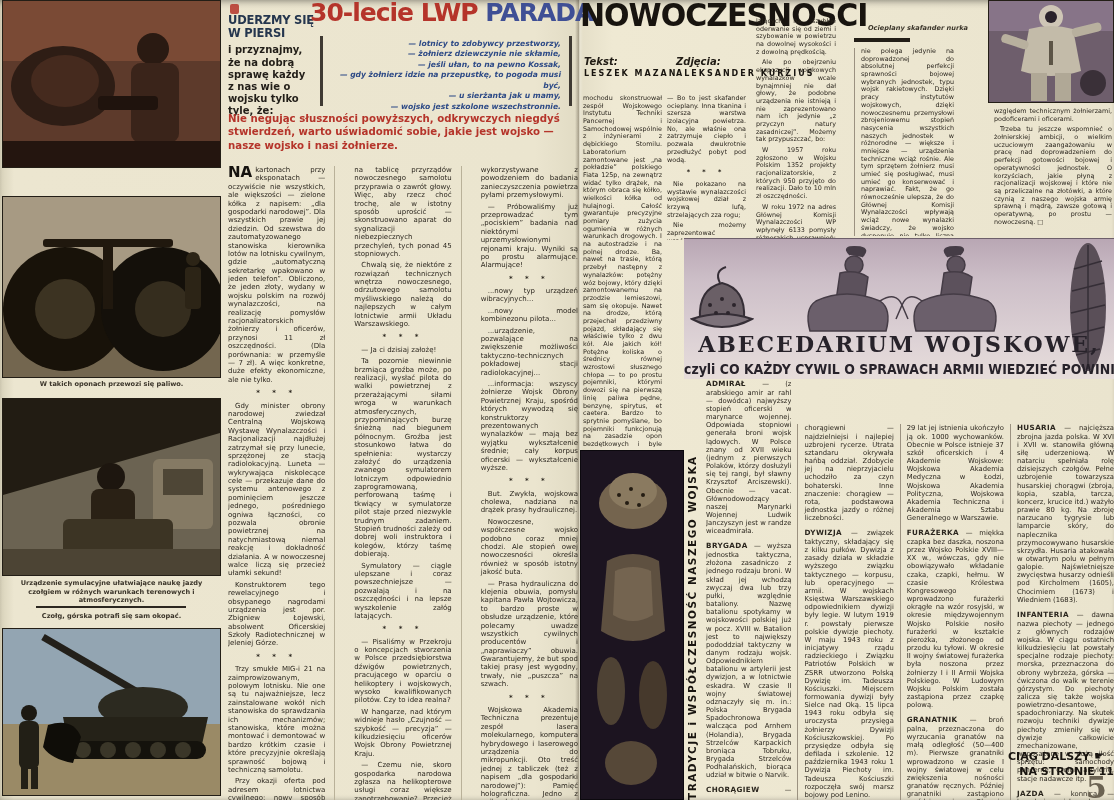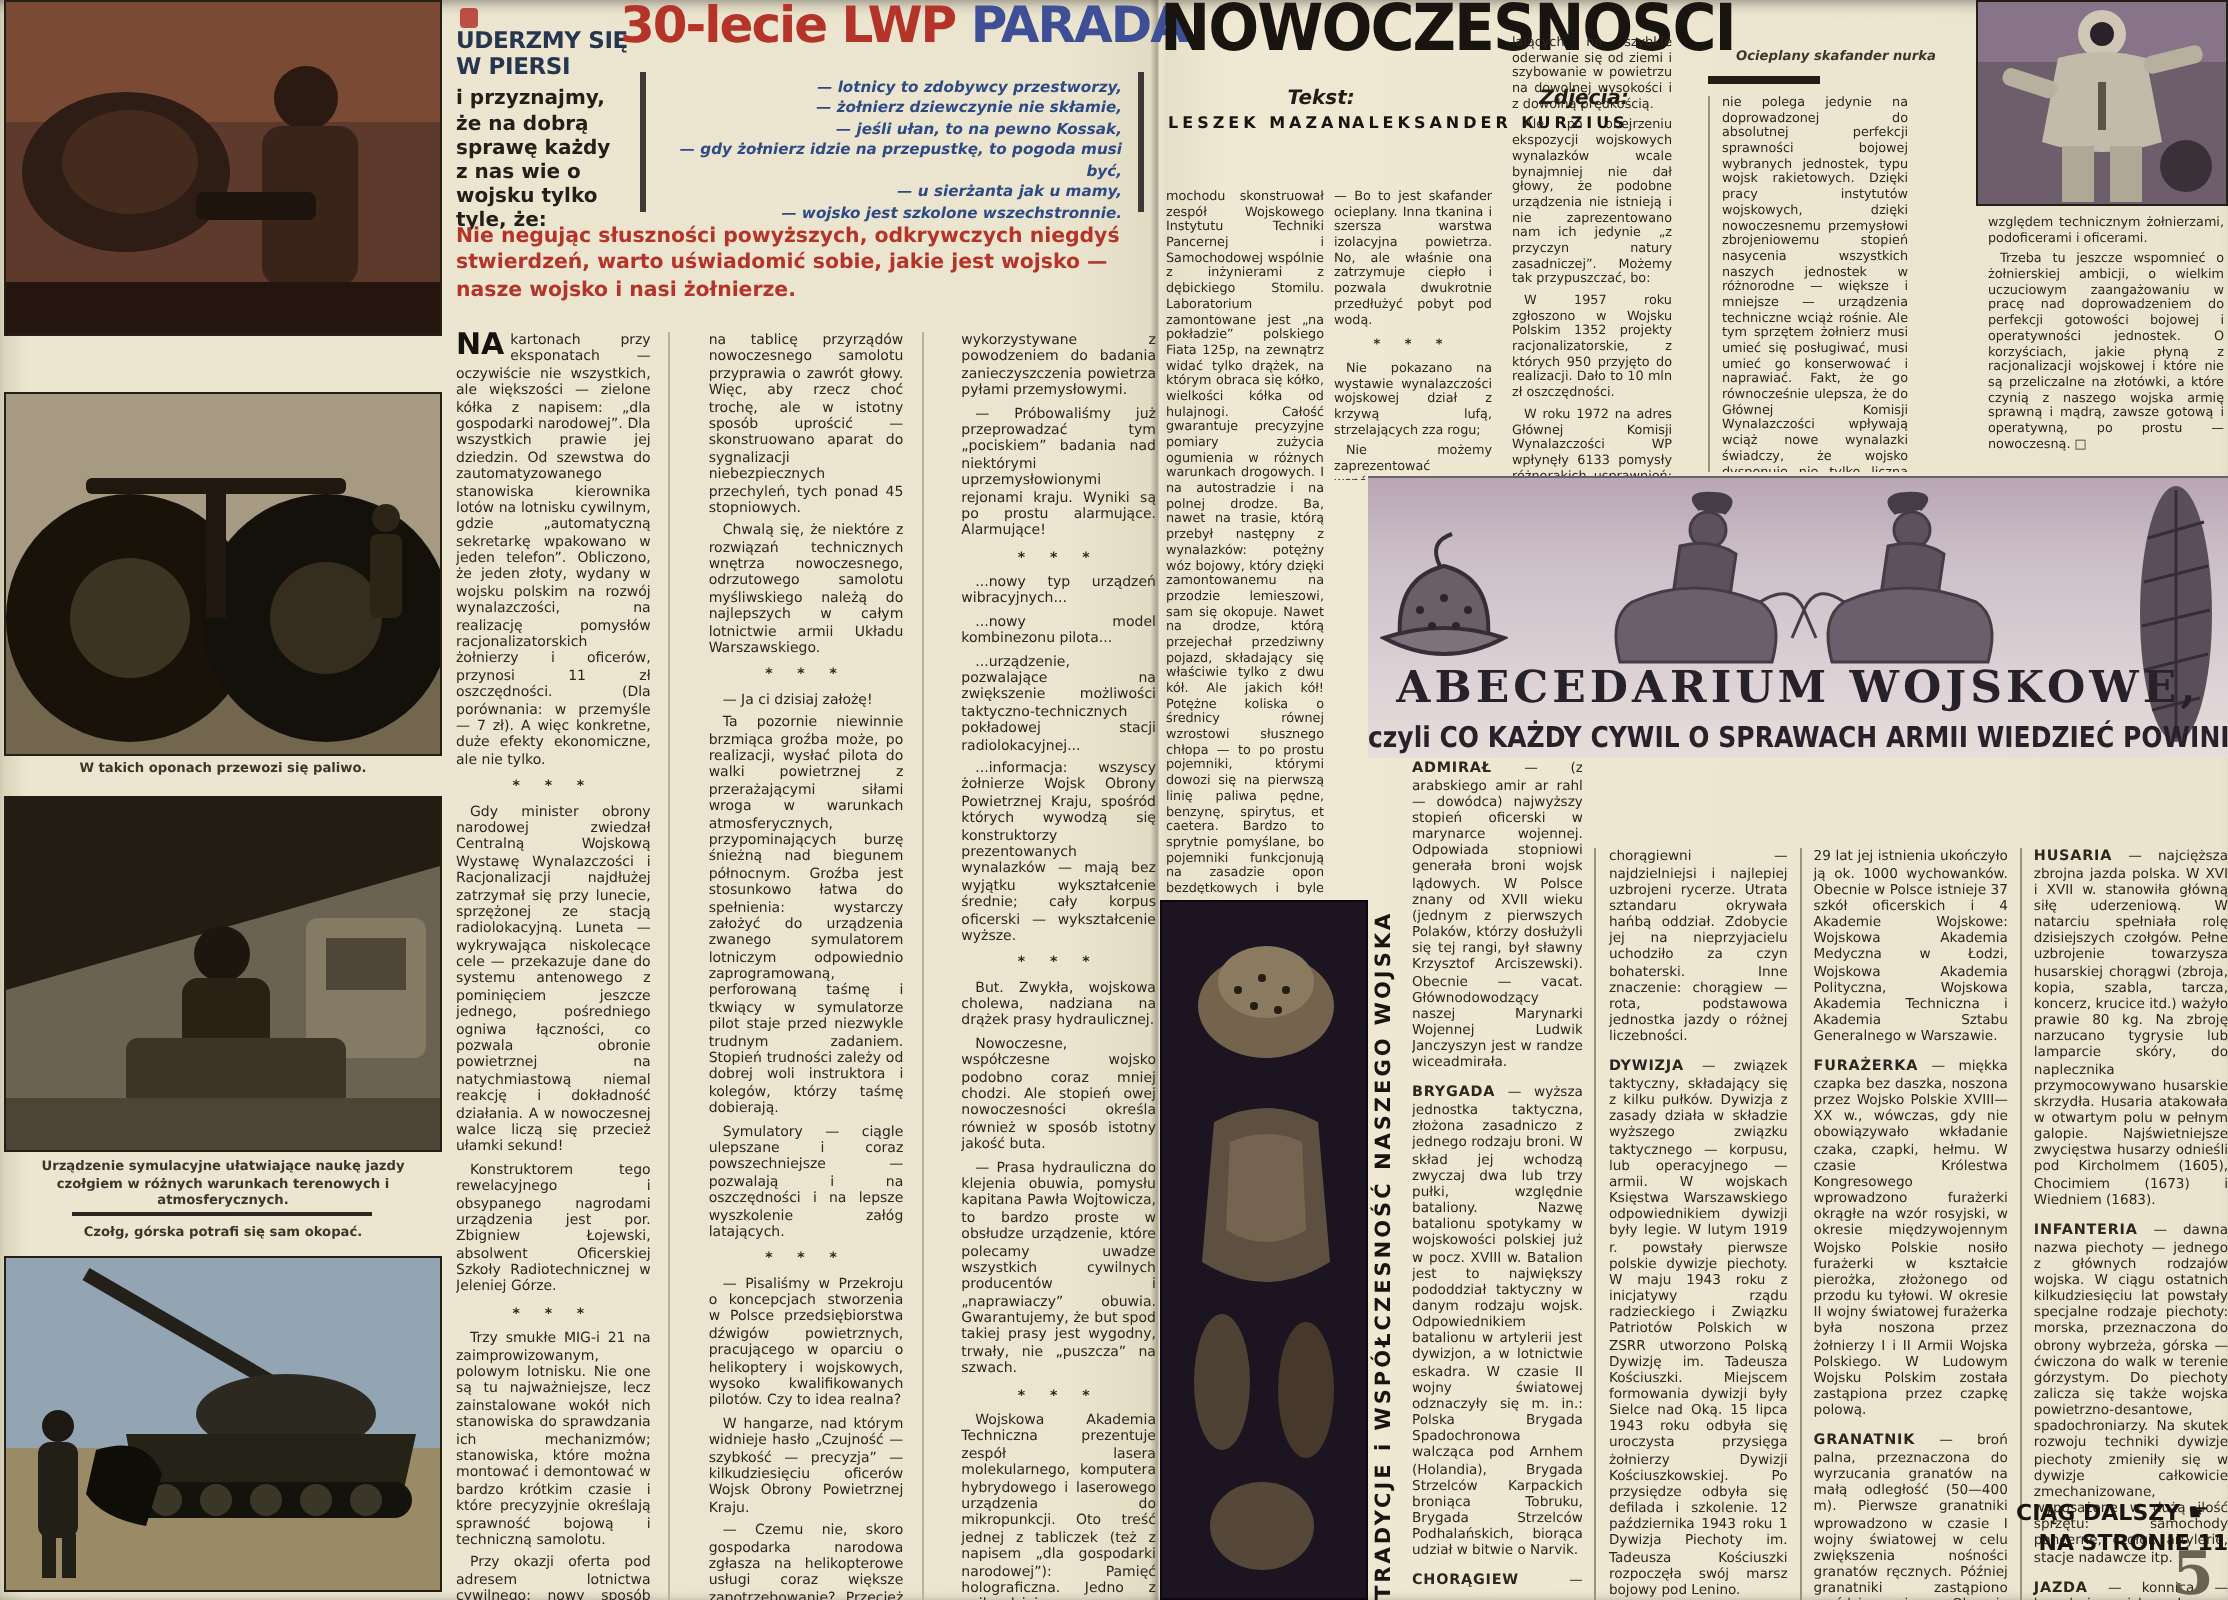--- a/index.html
+++ b/index.html
@@ -32,21 +32,21 @@
   .lcol + .lcol{border-left:1px solid #b9b199;margin-left:9px;padding-left:19px;}
   .colbody{font-size:7px;line-height:1.2;}
   .colbody p{margin:0 0 3px;text-indent:7px;text-align:justify;}
   .colbody p:first-of-type{text-indent:0;}
   .colbody p.stars{text-align:center;text-indent:0;letter-spacing:5px;margin:5px 0 4px;font-weight:bold;}
   .dropcap{float:left;font-size:15px;font-weight:bold;line-height:12px;margin:0 3px 0 0;color:#16130f;}
   
   #rpage{position:absolute;left:580px;top:0;width:534px;height:800px;}
   .nhead{position:absolute;left:0;top:-4px;width:264px;font-size:30px;font-weight:bold;color:#18140f;
     letter-spacing:-1px;transform:scaleY(1.08);transform-origin:top left;white-space:nowrap;}
-  .byline{position:absolute;top:44px;font-size:10px;text-align:right;}
+  .byline{position:absolute;top:56px;font-size:10px;}
   .byline .lab{font-style:italic;font-weight:bold;color:#211c15;}
   .byline .nam{font-size:8px;font-weight:bold;letter-spacing:2px;color:#18140f;margin-top:2px;white-space:nowrap;}
   .rcol{position:absolute;font-size:6.4px;line-height:1.2;overflow:hidden;}
   .rcol p{margin:0 0 3px;text-indent:6px;text-align:justify;}
   .rcol p:first-of-type{text-indent:0;}
   .rcol p.stars{text-align:center;text-indent:0;letter-spacing:5px;margin:5px 0 4px;font-weight:bold;}
   .skcaption{position:absolute;left:272px;top:24px;width:132px;font-size:6.6px;font-style:italic;
     text-align:center;color:#3b352a;font-weight:bold;}
   .minirule{position:absolute;left:274px;top:38px;width:56px;height:4px;background:#221d16;}
   .skphoto{position:absolute;left:408px;top:0;width:126px;height:103px;border:1px solid #231e16;box-sizing:border-box;overflow:hidden;}

